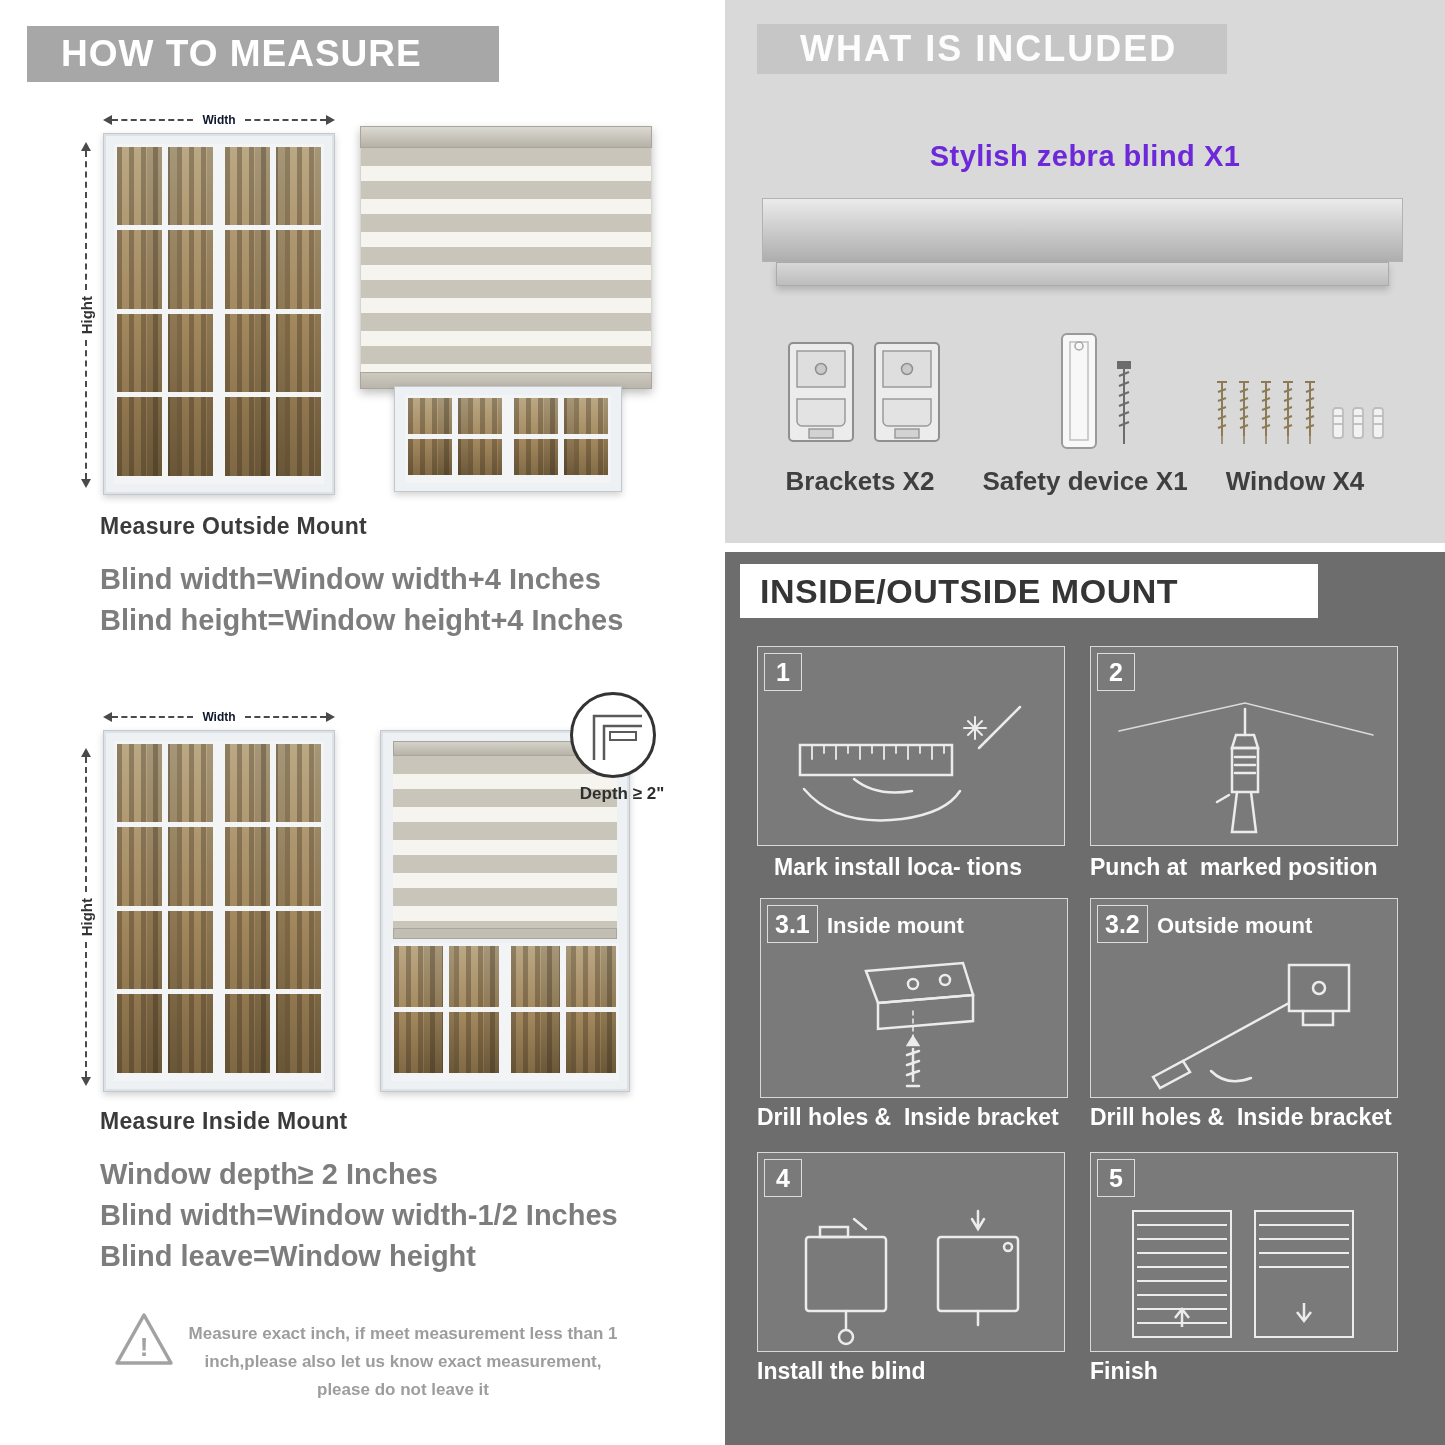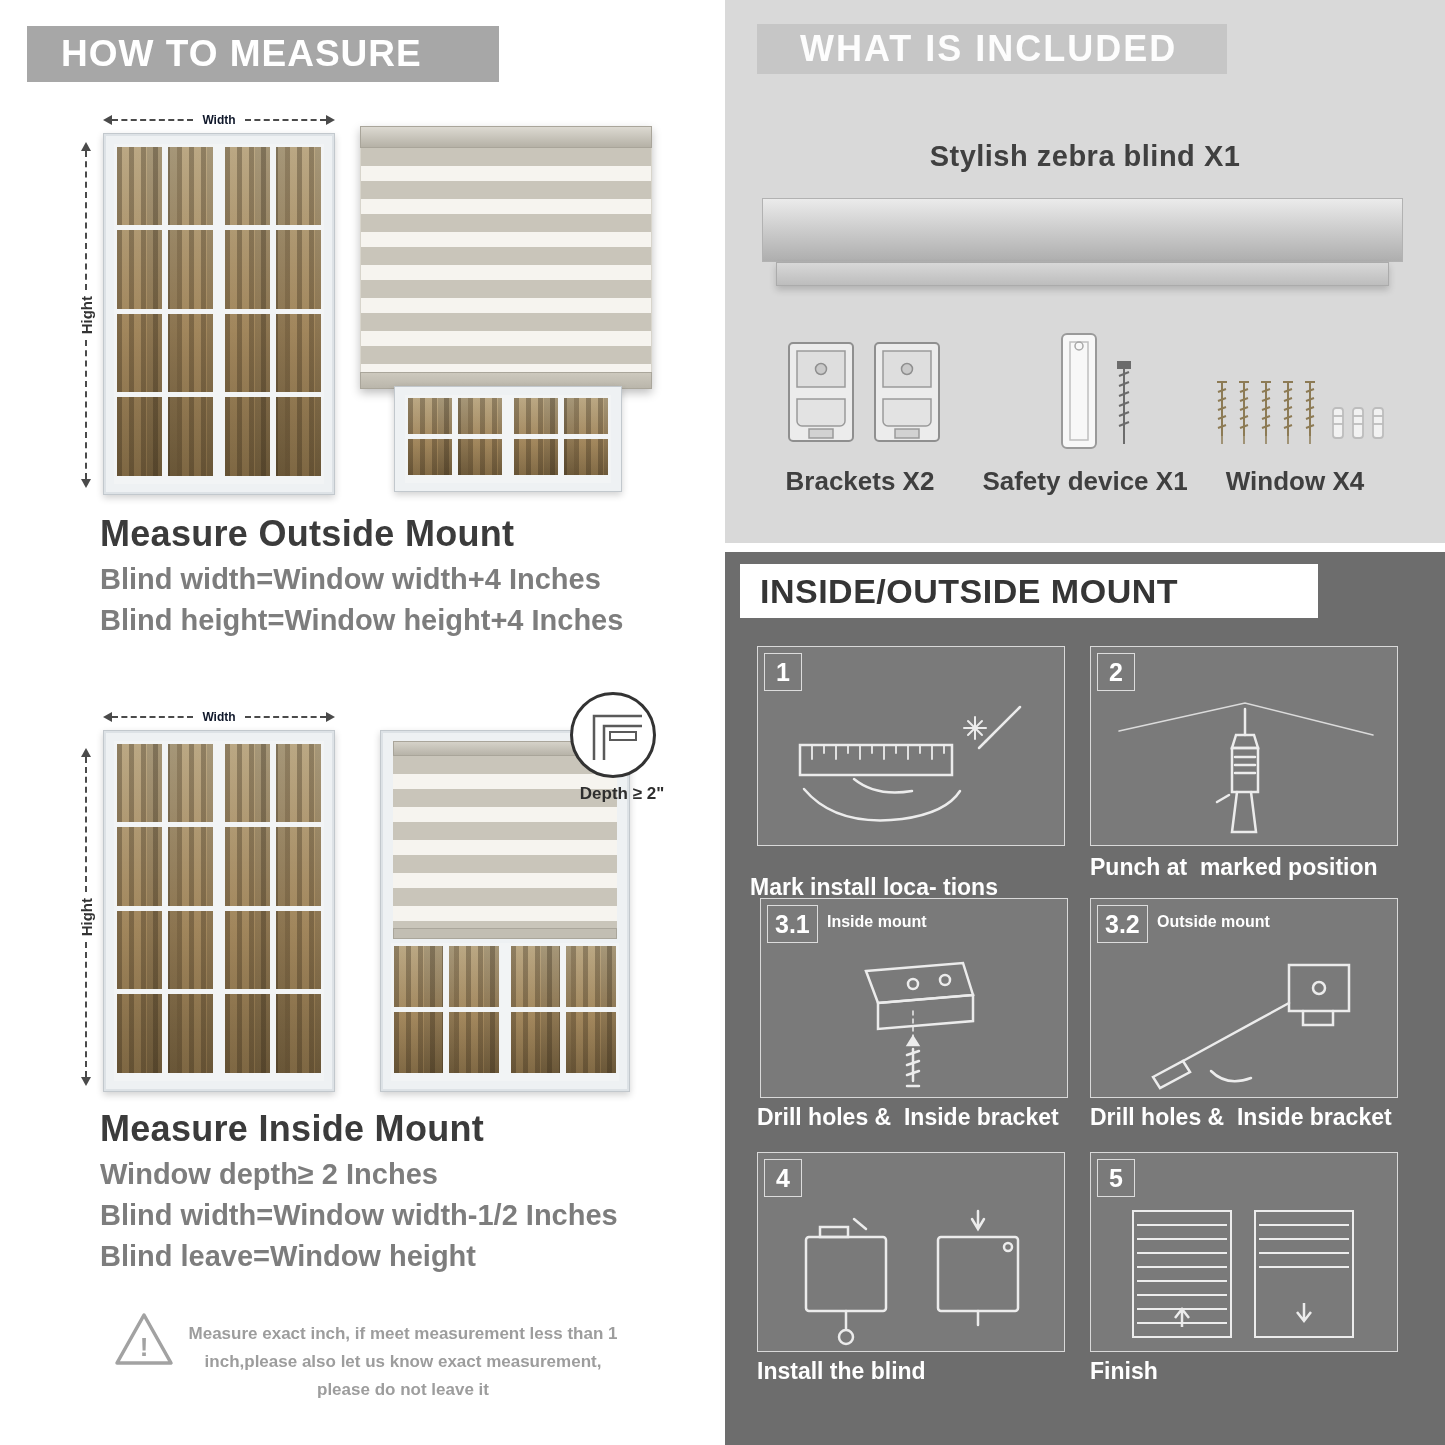--- a/index.html
+++ b/index.html
@@ -62,62 +62,62 @@
   .wd .headrail2 { height:15px; margin:0 2px; background:linear-gradient(180deg,#d5d2c9,#b7b3a8); border:1px solid #a9a59a; }
   .wd .stripes { height:172px; margin:0 2px; background:repeating-linear-gradient(180deg, #c9c5ba 0 18px, #f6f4ef 18px 33px); }
   .wd .botrail { height:11px; margin:0 2px 4px; background:#c2beb3; border:1px solid #aaa69b; }
   .wd .sashes { flex:1; }
 
   .depth-circle { position:absolute; left:570px; top:692px; width:86px; height:86px; border-radius:50%;
     background:#fff; border:3px solid #333; z-index:5; display:flex; align-items:center; justify-content:center; }
   .depth-label { position:absolute; left:556px; top:784px; width:132px; text-align:center;
     font-size:17px; font-weight:bold; color:#2e2e2e; z-index:5; }
 
-  .t-heading { position:absolute; font-size:36px; font-weight:bold; color:#3b3b3b; letter-spacing:.3px; }
+  .t-heading { position:absolute; font-size:23px; font-weight:bold; color:#3b3b3b; letter-spacing:.3px; }
   .t-out { left:100px; top:513px; }
   .t-in  { left:100px; top:1108px; }
   .t-line { position:absolute; font-size:29px; font-weight:bold; color:#7d7d7d; }
   .ol1 { left:100px; top:563px; } .ol2 { left:100px; top:604px; }
   .il1 { left:100px; top:1158px; } .il2 { left:100px; top:1199px; } .il3 { left:100px; top:1240px; }
 
   .warning-icon { position:absolute; left:112px; top:1310px; }
   .warning-text { position:absolute; left:176px; top:1320px; width:454px; text-align:center;
     font-size:17px; font-weight:bold; color:#9d9d9d; line-height:28px; }
 
   
   .sec-light { position:absolute; left:725px; top:0; width:720px; height:543px; background:#d9d9d9; }
   .wii-header { position:absolute; left:757px; top:24px; width:470px; height:50px; background:#c6c6c6;
     display:flex; align-items:center; padding-left:30px; }
   .wii-header span { color:#fdfdfd; font-size:36px; font-weight:bold; letter-spacing:2px;margin-left:13px; }
   .product-name { position:absolute; left:725px; top:140px; width:720px; text-align:center;
-    font-size:29px; font-weight:bold; color:#404040; letter-spacing:.5px; }
+    font-size:29px; font-weight:bold; color:#6d28d9; letter-spacing:.5px; }
   .headrail-img { position:absolute; left:762px; top:198px; width:641px; height:64px;
     background:linear-gradient(180deg,#ebebeb 0%,#cfcfcf 45%,#aeaeae 100%); border:1px solid #b2b2b2; }
   .headrail-lip { position:absolute; left:776px; top:262px; width:613px; height:24px;
     background:linear-gradient(180deg,#d8d8d8,#bdbdbd); border:1px solid #ababab; box-shadow:0 4px 7px rgba(0,0,0,.18); }
   .icon-abs { position:absolute; }
   .item-label { position:absolute; top:466px; font-size:26px; font-weight:bold; color:#3f3f3f; text-align:center; }
   .lb1 { left:770px; width:180px; } .lb2 { left:980px; width:210px; } .lb3 { left:1205px; width:180px; }
 
   .sec-dark { position:absolute; left:725px; top:552px; width:720px; height:893px; background:#6d6d6d; }
   .iom-header { position:absolute; left:740px; top:564px; width:578px; height:54px; background:#fff;
     display:flex; align-items:center; padding-left:20px; }
   .iom-header span { color:#353535; font-size:34px; font-weight:bold; letter-spacing:.5px; }
 
   .panel { position:absolute; width:308px; height:200px; background:#7a7a7a; border:1.5px solid #d9d9d9; }
   .p1 { left:757px;  top:646px; }  .p2 { left:1090px; top:646px; }
   .p3 { left:760px;  top:898px; }  .p4 { left:1090px; top:898px;padding-left:10px; }
   .p5 { left:757px;  top:1152px; } .p6 { left:1090px; top:1152px; }
   .step-num { position:absolute; top:6px; left:6px; min-width:38px; height:38px; padding:0 7px;
     border:1.5px solid #dcdcdc; color:#fff; font-size:25px; font-weight:bold;
     display:flex; align-items:center; justify-content:center; }
-  .step-title { position:absolute; top:14px; left:66px; color:#fff; font-size:16px; font-weight:bold; }
+  .step-title { position:absolute; top:14px; left:66px; color:#fff; font-size:22px; font-weight:bold; }
   .panel svg.illus { position:absolute; left:0; bottom:0; }
   .step-caption { position:absolute; color:#fff; font-size:23px; font-weight:bold; white-space:pre-wrap; }
-  .c1 { left:750px;  top:854px;margin-top:20px; }  .c2 { left:1090px; top:854px; }
+  .c1 { left:774px;  top:854px; }  .c2 { left:1090px; top:854px; }
   .c3 { left:757px;  top:1104px; } .c4 { left:1090px; top:1104px; }
   .c5 { left:757px;  top:1358px; } .c6 { left:1090px; top:1358px; }
 </style>
 </head>
 <body>
 
 <div class="canvas">
 
   <div class="htm-header">
     <span>HOW TO MEASURE</span>

